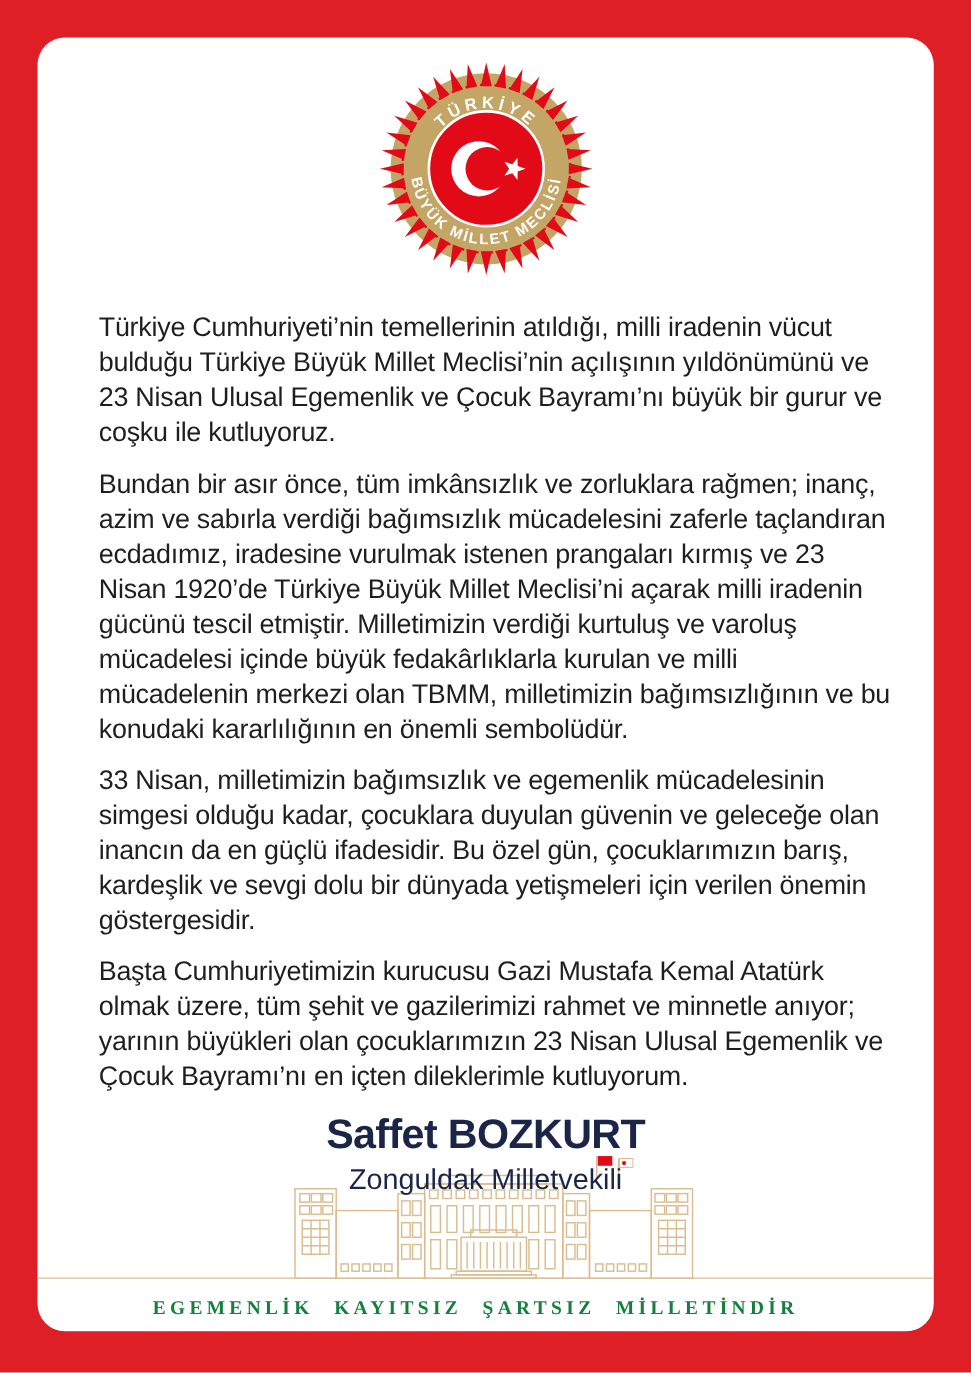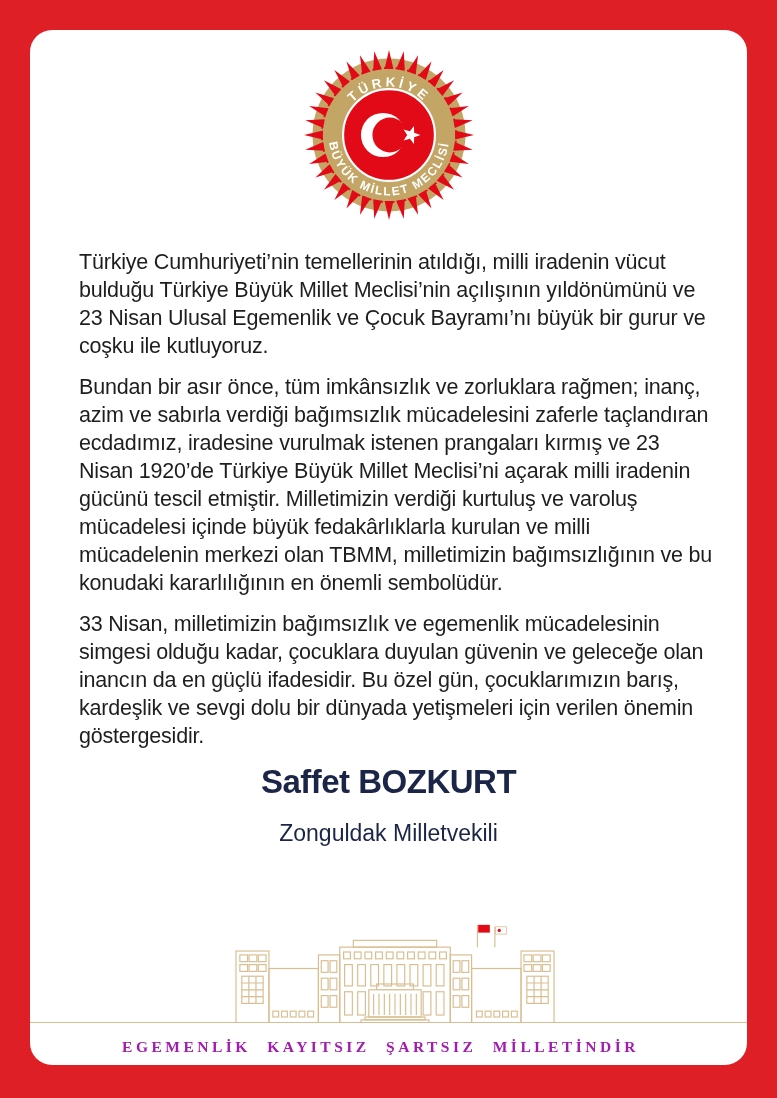--- a/index.html
+++ b/index.html
@@ -26,38 +26,38 @@
     color:#1e1e1e;letter-spacing:-0.2px;
     text-align:left;
   }
   .signature{
     text-align:center;margin-top:6px;position:relative;z-index:2;
   }
   .sig-name{
     font-size:33px;font-weight:bold;color:#1b2547;letter-spacing:-0.5px;
   }
   .sig-title{
-    font-size:23px;font-weight:400;color:#1b2547;margin-top:19px;
+    font-size:23px;font-weight:400;color:#1b2547;margin-top:4px;
   }
   .building-wrap{
     position:absolute;bottom:42px;left:50%;
     transform:translateX(-50%);margin-left:6px;
     z-index:1;line-height:0;
   }
   .divider{
     position:absolute;left:0;right:0;bottom:42px;height:1.5px;
     background:#d9bd90;
   }
   .motto{
     position:absolute;left:0;right:16px;bottom:9px;
     text-align:center;
     font-family:"Liberation Serif",serif;
     font-size:15.5px;font-weight:bold;
     letter-spacing:3.5px;word-spacing:9px;
-    color:#a21caf;
+    color:#15803d;
   }
 </style>
 </head>
 <body>
 
 <div class="card">
 
   <div class="emblem-wrap">
     <svg viewBox="0 0 200 200" width="170" height="170">
       <circle cx="100" cy="100" r="90" fill="#c3a566"></circle>
@@ -116,20 +116,21 @@
       <text font-family="Liberation Sans, sans-serif" font-size="14" font-weight="bold" fill="#ffffff" letter-spacing="2">
         <textPath href="#arcBottom" startOffset="50%" text-anchor="middle">BÜYÜK MİLLET MECLİSİ</textPath>
       </text>
     </svg>
   </div>
 
   <div class="content">
     <p>Türkiye Cumhuriyeti’nin temellerinin atıldığı, milli iradenin vücut bulduğu Türkiye Büyük Millet Meclisi’nin açılışının yıldönümünü ve 23 Nisan Ulusal Egemenlik ve Çocuk Bayramı’nı büyük bir gurur ve coşku ile kutluyoruz.</p>
     <p>Bundan bir asır önce, tüm imkânsızlık ve zorluklara rağmen; inanç, azim ve sabırla verdiği bağımsızlık mücadelesini zaferle taçlandıran ecdadımız, iradesine vurulmak istenen prangaları kırmış ve 23 Nisan 1920’de Türkiye Büyük Millet Meclisi’ni açarak milli iradenin gücünü tescil etmiştir. Milletimizin verdiği kurtuluş ve varoluş mücadelesi içinde büyük fedakârlıklarla kurulan ve milli mücadelenin merkezi olan TBMM, milletimizin bağımsızlığının ve bu konudaki kararlılığının en önemli sembolüdür.</p>
     <p>33 Nisan, milletimizin bağımsızlık ve egemenlik mücadelesinin simgesi olduğu kadar, çocuklara duyulan güvenin ve geleceğe olan inancın da en güçlü ifadesidir. Bu özel gün, çocuklarımızın barış, kardeşlik ve sevgi dolu bir dünyada yetişmeleri için verilen önemin göstergesidir.</p>
+    <p>Başta Cumhuriyetimizin kurucusu Gazi Mustafa Kemal Atatürk olmak üzere, tüm şehit ve gazilerimizi rahmet ve minnetle anıyor; yarının büyükleri olan çocuklarımızın 23 Nisan Ulusal Egemenlik ve Çocuk Bayramı’nı en içten dileklerimle kutluyorum.</p>
   </div>
 
   <div class="signature">
     <div class="sig-name">Saffet BOZKURT</div>
     <div class="sig-title">Zonguldak Milletvekili</div>
   </div>
 
   <div class="building-wrap">
     <svg viewBox="0 -16 330 106" width="320">
       <g stroke="#d9bd90" stroke-width="1.2" fill="none">

